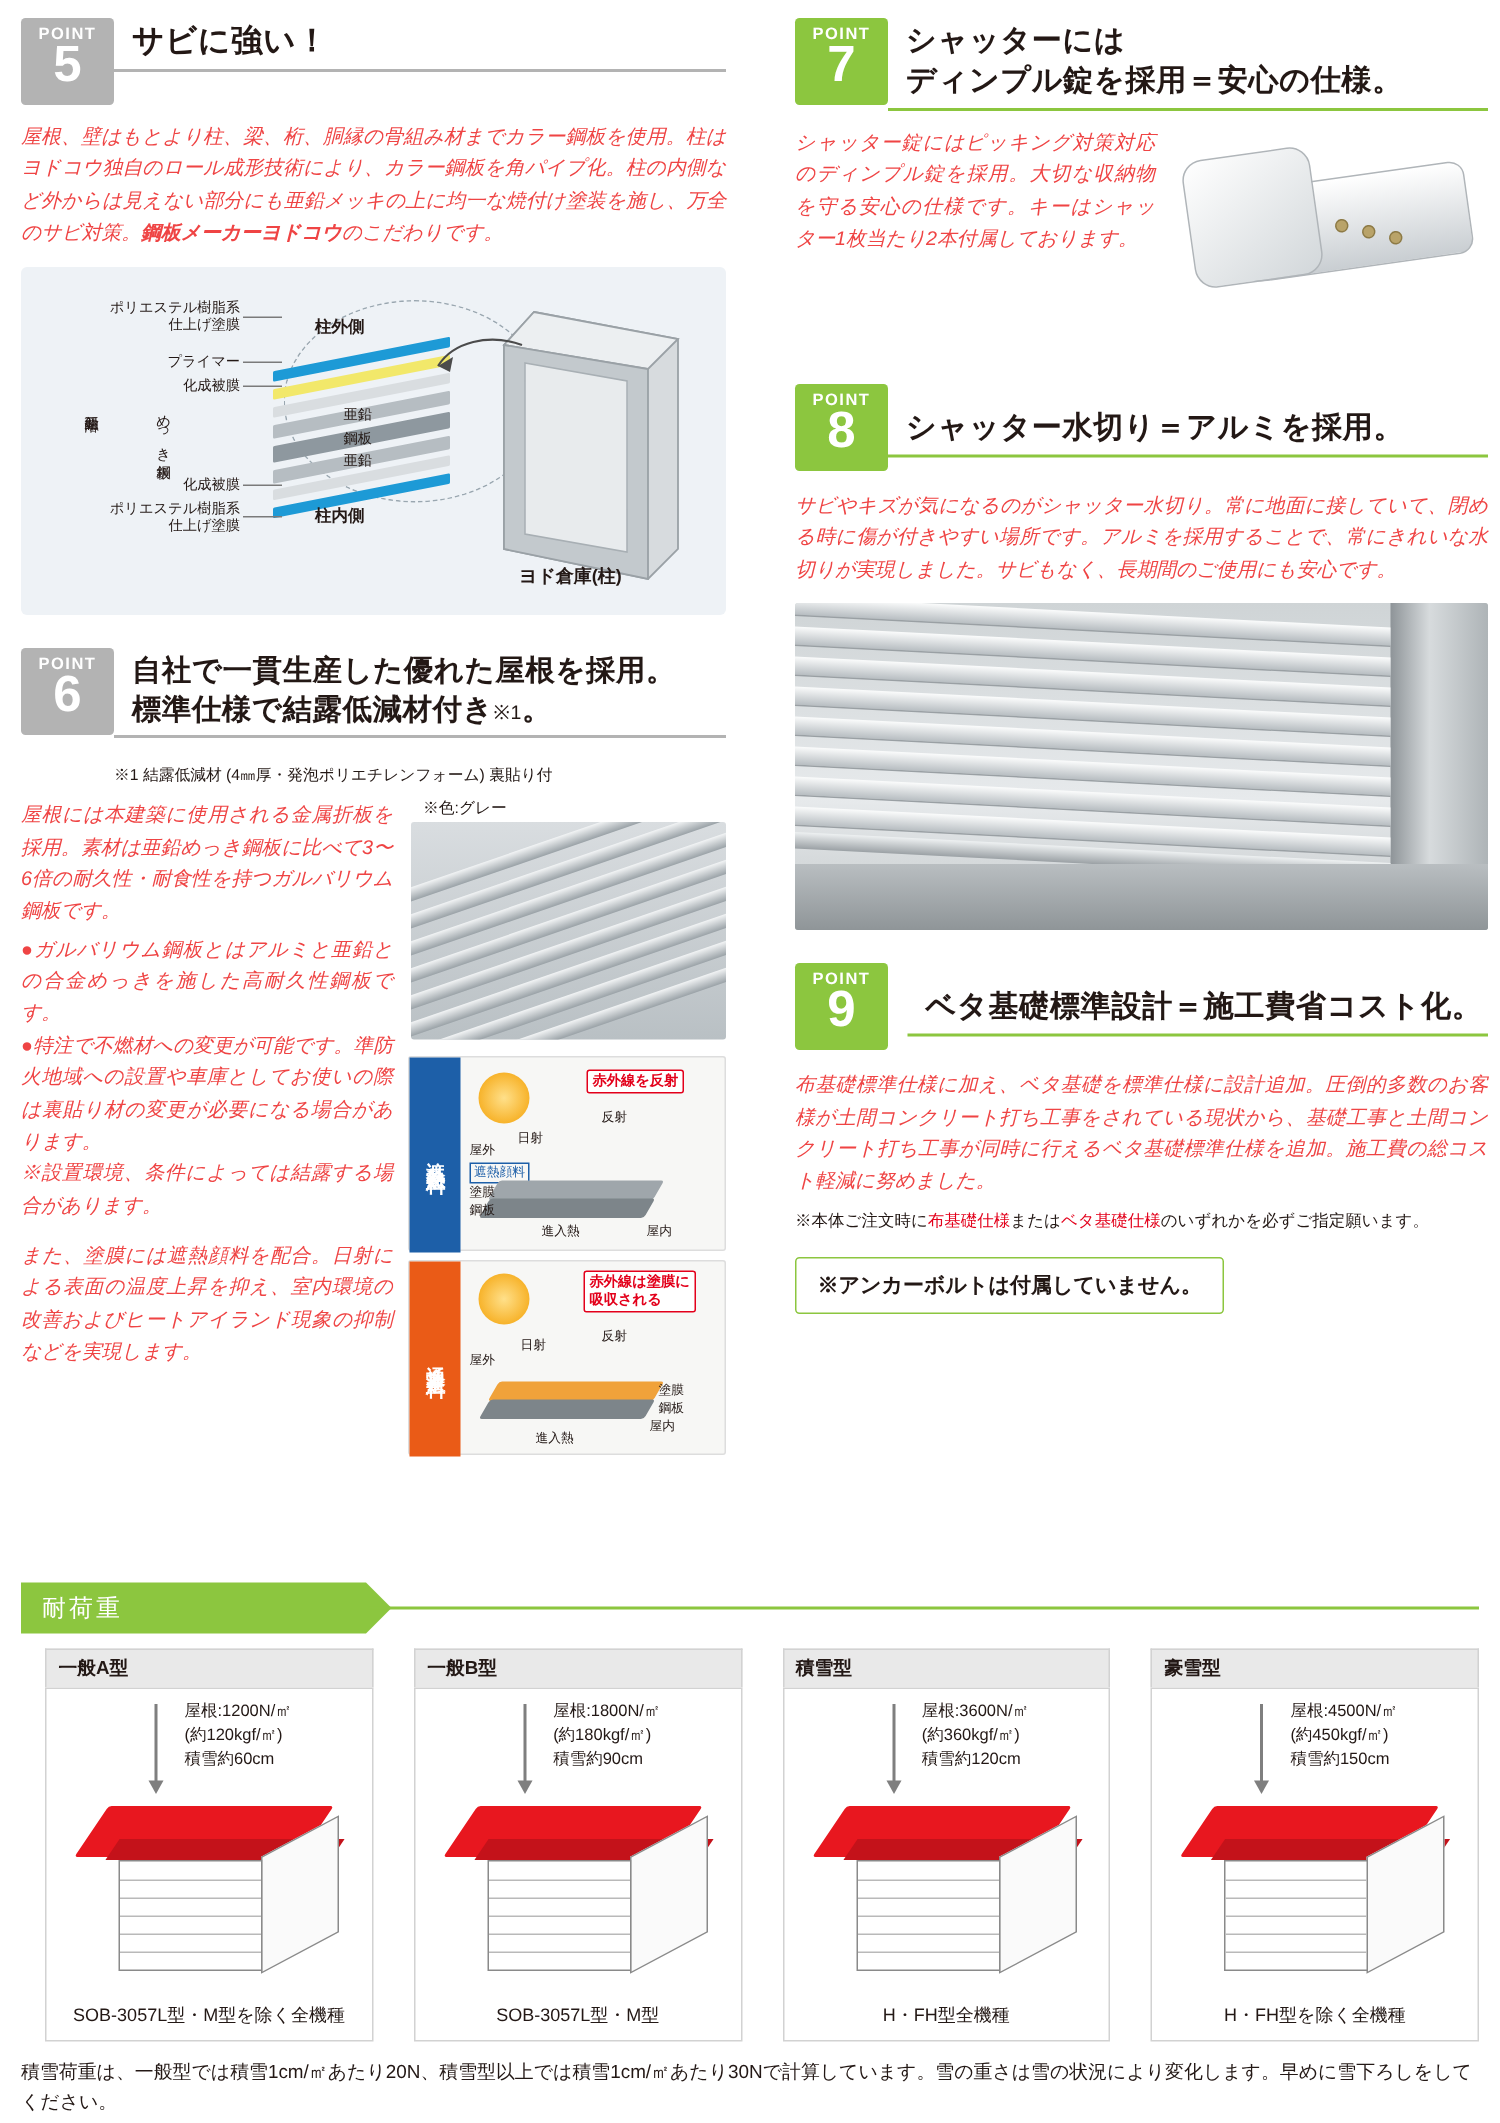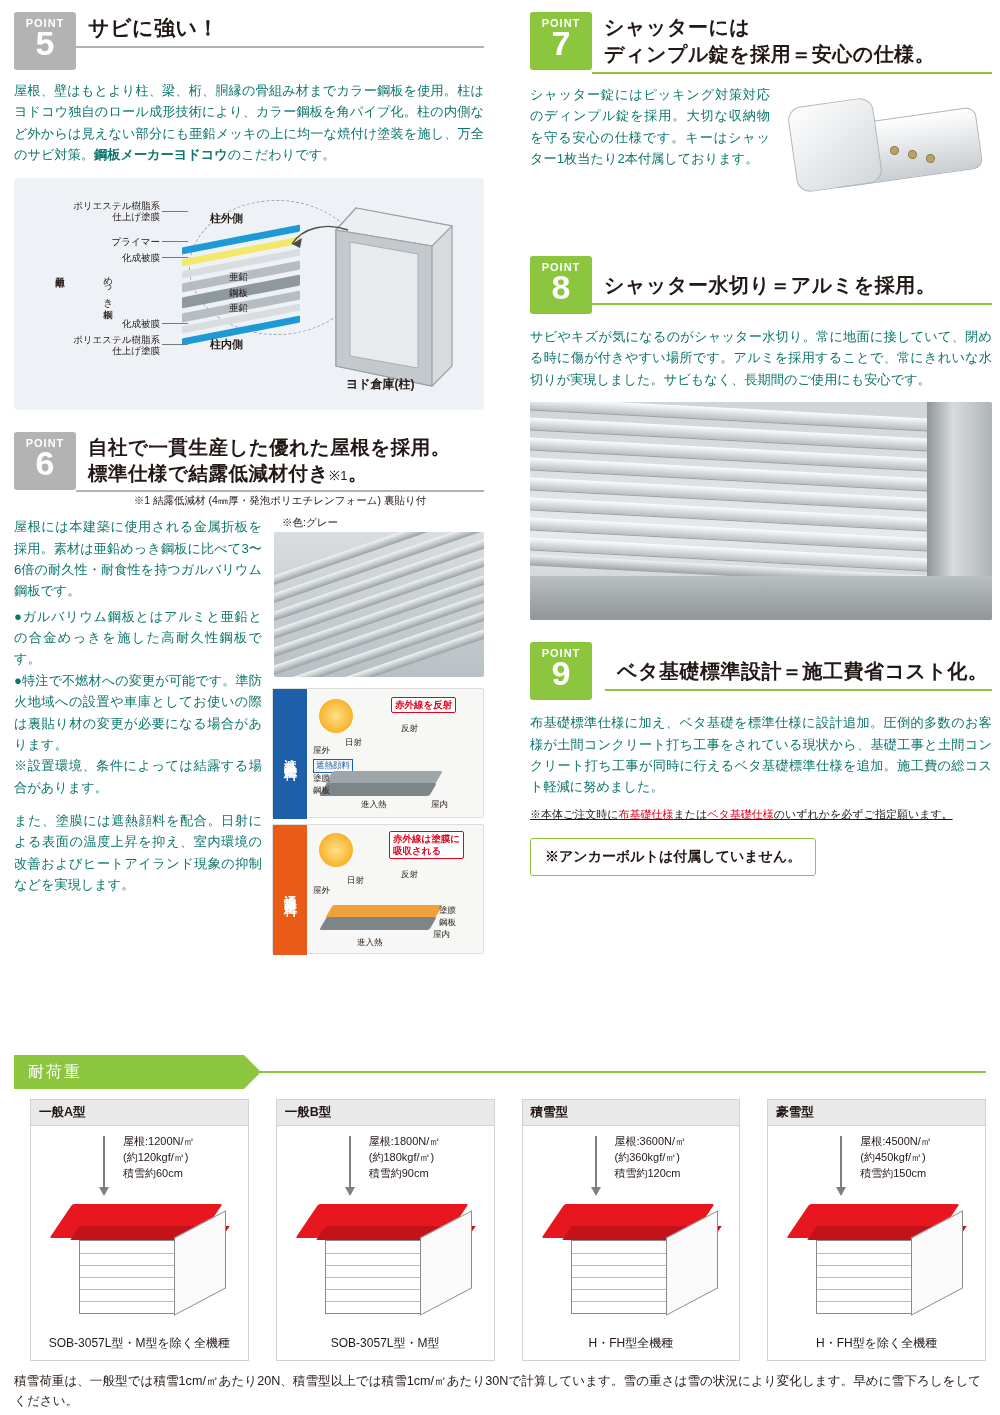--- a/index.html
+++ b/index.html
@@ -31,21 +31,21 @@
   .point-title {
     margin-left:12px; padding-top:2px;
     font-size:21px; font-weight:bold; color:#231815; line-height:1.35;
     letter-spacing:0.5px;
   }
   .point-title .sub { font-size:13px; font-weight:normal; }
   .rule { border-bottom:2px solid #8cc63f; margin-top:4px; }
   .rule.gray { border-bottom:2px solid #b3b3b3; }
 
   .body-text {
-    font-size:13.2px; line-height:1.62; color:#0f766e; text-align:justify;
+    font-size:13.2px; line-height:1.62; color:#ef4444; text-align:justify;font-style:italic;
   }
   .body-text b { font-weight:bold; }
   .small-note { font-size:11px; line-height:1.5; }
 
   
   .col-left { position:absolute; left:14px; top:12px; width:470px; }
   .col-right { position:absolute; left:530px; top:12px; width:462px; }
 
   
   .p5-fig {
@@ -55,21 +55,21 @@
   .lbl { position:absolute; font-size:9.5px; line-height:1.25; color:#231815; white-space:nowrap; }
   .lbl.r { text-align:right; }
   .layer { position:absolute; height:7px; border-radius:1px; transform:skewY(-11deg); }
   .leader { position:absolute; height:1px; background:#7a7a7a; }
   .ellipse-dash {
     position:absolute; border:1.5px dashed #9aa7b0; border-radius:50%;
   }
   .p5-cap { position:absolute; font-size:12px; font-weight:bold; }
 
   
-  .p6-note { font-size:10.5px; text-align:center; margin-top:2px; }
+  .p6-note { font-size:10.5px; text-align:left; margin-top:18px; }
   .roof-img {
     position:absolute; right:0; top:0; width:210px; height:145px;
     background:linear-gradient(180deg,#d9dde0,#b9c0c4);
     border-radius:2px; overflow:hidden;
   }
   .roof-img .slat {
     position:absolute; left:-20%; width:150%; height:9px;
     background:linear-gradient(180deg,#f2f4f5,#9aa2a7);
     transform:rotate(-19deg);
   }
@@ -425,21 +425,21 @@
         <div class="pt-num">9</div>
       </div>
       <div style="flex:1;padding-left:13px;">
         <div class="point-title" style="padding-top:16px; font-size:20px;">ベタ基礎標準設計＝施工費省コスト化。</div>
         <div class="rule"></div>
       </div>
     </div>
 
     <div class="body-text" style="margin-top:12px;">布基礎標準仕様に加え、ベタ基礎を標準仕様に設計追加。圧倒的多数のお客様が土間コンクリート打ち工事をされている現状から、基礎工事と土間コンクリート打ち工事が同時に行えるベタ基礎標準仕様を追加。施工費の総コスト軽減に努めました。</div>
 
-    <div class="small-note" style="margin-top:8px;text-decoration:underline;">
+    <div class="small-note" style="margin-top:8px;">
       <span>※本体ご注文時に</span><span class="red">布基礎仕様</span><span>または</span><span class="red">ベタ基礎仕様</span><span>のいずれかを必ずご指定願います。</span>
     </div>
 
     <div class="anchor-box">※アンカーボルトは付属していません。</div>
   </div>
 
   <div class="load-section">
     <div class="load-title-bar">
       <div class="green"></div>
       <div class="line"></div>

